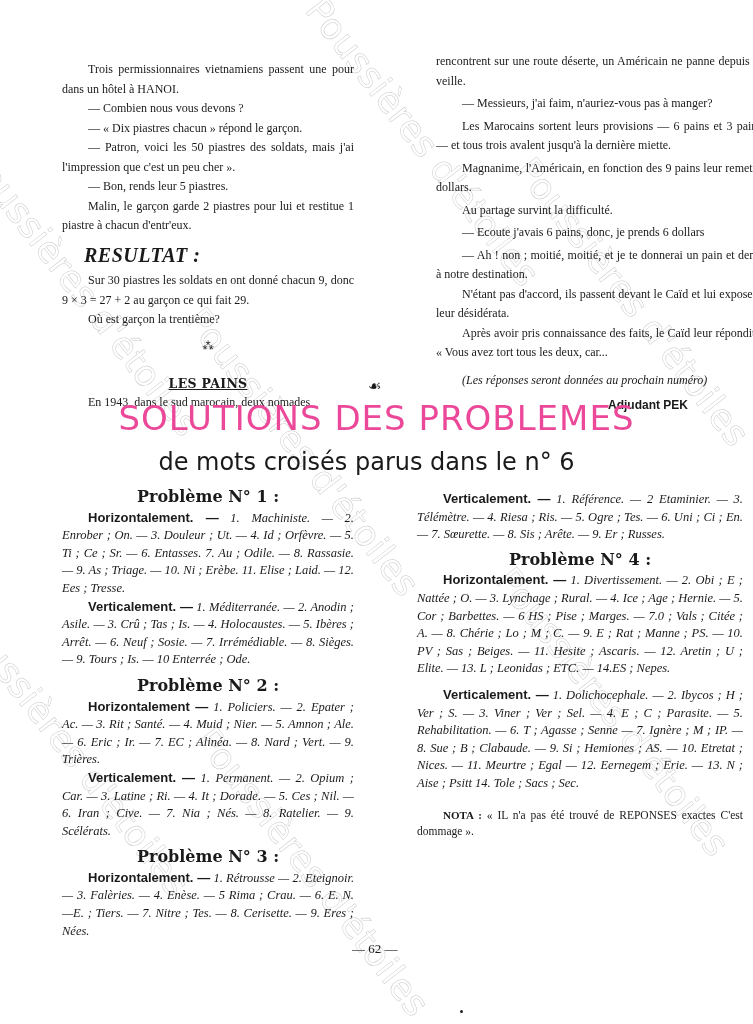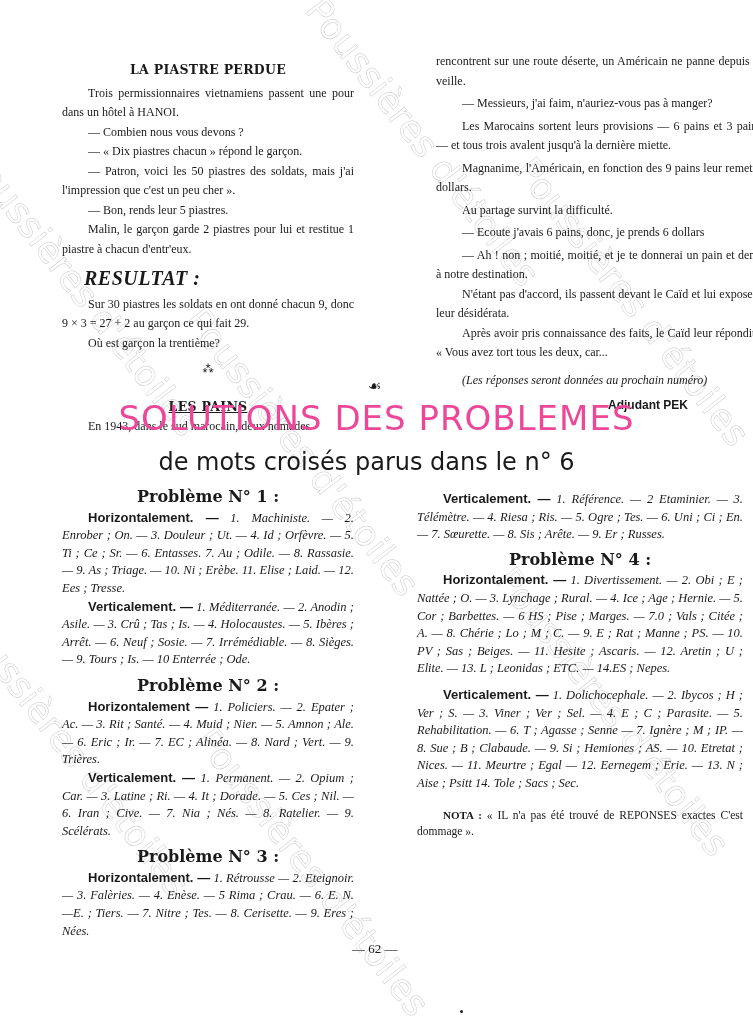--- a/index.html
+++ b/index.html
@@ -32,21 +32,20 @@
 
   <div class="watermark" style="left:330px; top:-10px; transform:rotate(52deg);">Poussières d'étoiles</div>
   <div class="watermark" style="left:-10px; top:140px; transform:rotate(52deg);">Poussières d'étoiles</div>
   <div class="watermark" style="left:210px; top:300px; transform:rotate(52deg);">Poussières d'étoiles</div>
   <div class="watermark" style="left:540px; top:150px; transform:rotate(52deg);">Poussières d'étoiles</div>
   <div class="watermark" style="left:-20px; top:600px; transform:rotate(52deg);">Poussières d'étoiles</div>
   <div class="watermark" style="left:220px; top:720px; transform:rotate(52deg);">Poussières d'étoiles</div>
   <div class="watermark" style="left:520px; top:560px; transform:rotate(52deg);">Poussières d'étoiles</div>
 
   <div class="col" style="left:62px; top:60px; width:292px;">
-    <div class="title-serif" style="margin-bottom:4px;">LA PIASTRE PERDUE</div>
     <p class="ind">Trois permissionnaires vietnamiens passent une pour dans un hôtel à HANOI.</p>
     <p class="ind">— Combien nous vous devons ?</p>
     <p class="ind">— « Dix piastres chacun » répond le garçon.</p>
     <p class="ind">— Patron, voici les 50 piastres des soldats, mais j'ai l'impression que c'est un peu cher ».</p>
     <p class="ind">— Bon, rends leur 5 piastres.</p>
     <p class="ind">Malin, le garçon garde 2 piastres pour lui et restitue 1 piastre à chacun d'entr'eux.</p>
     <div class="resultat">RESULTAT :</div>
     <p class="ind">Sur 30 piastres les soldats en ont donné chacun 9, donc 9 × 3 = 27 + 2 au garçon ce qui fait 29.</p>
     <p class="ind">Où est garçon la trentième?</p>
     <div class="small-star">⁂</div>

